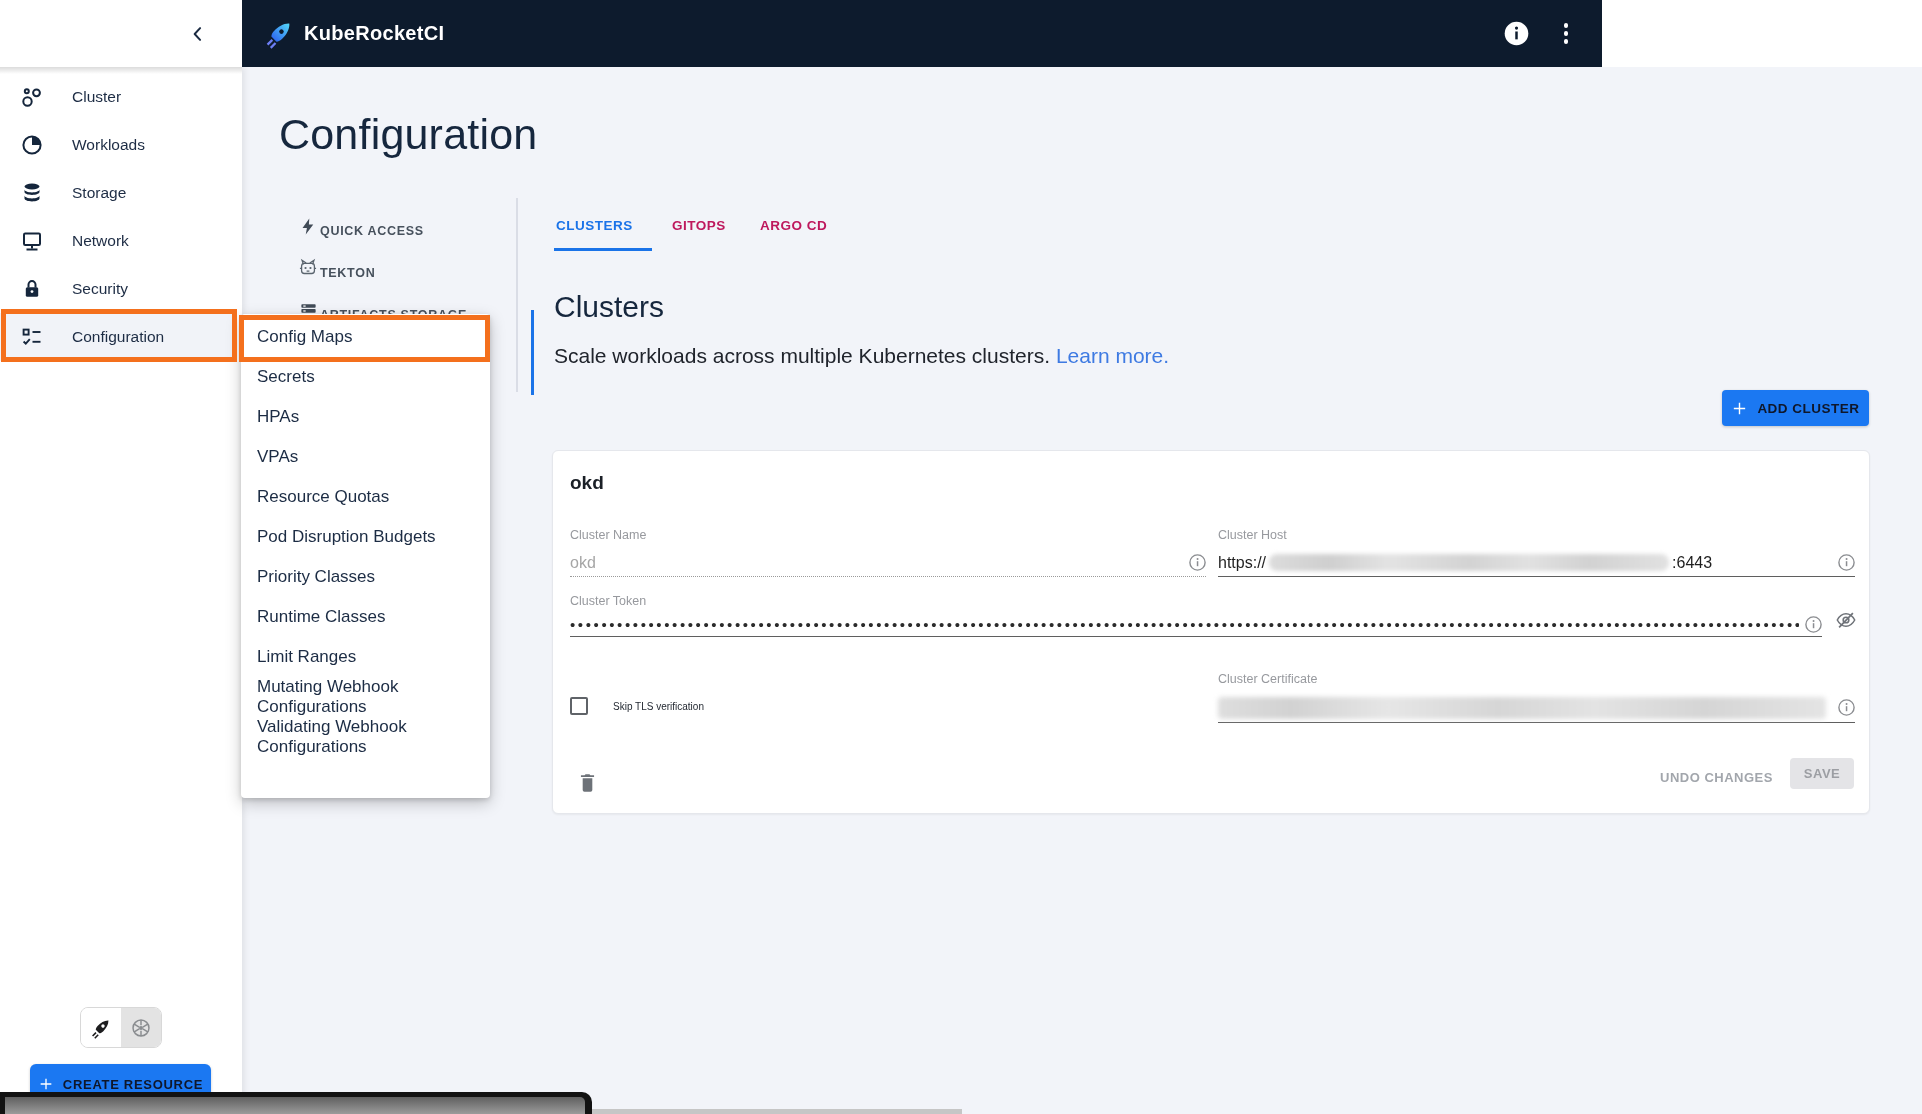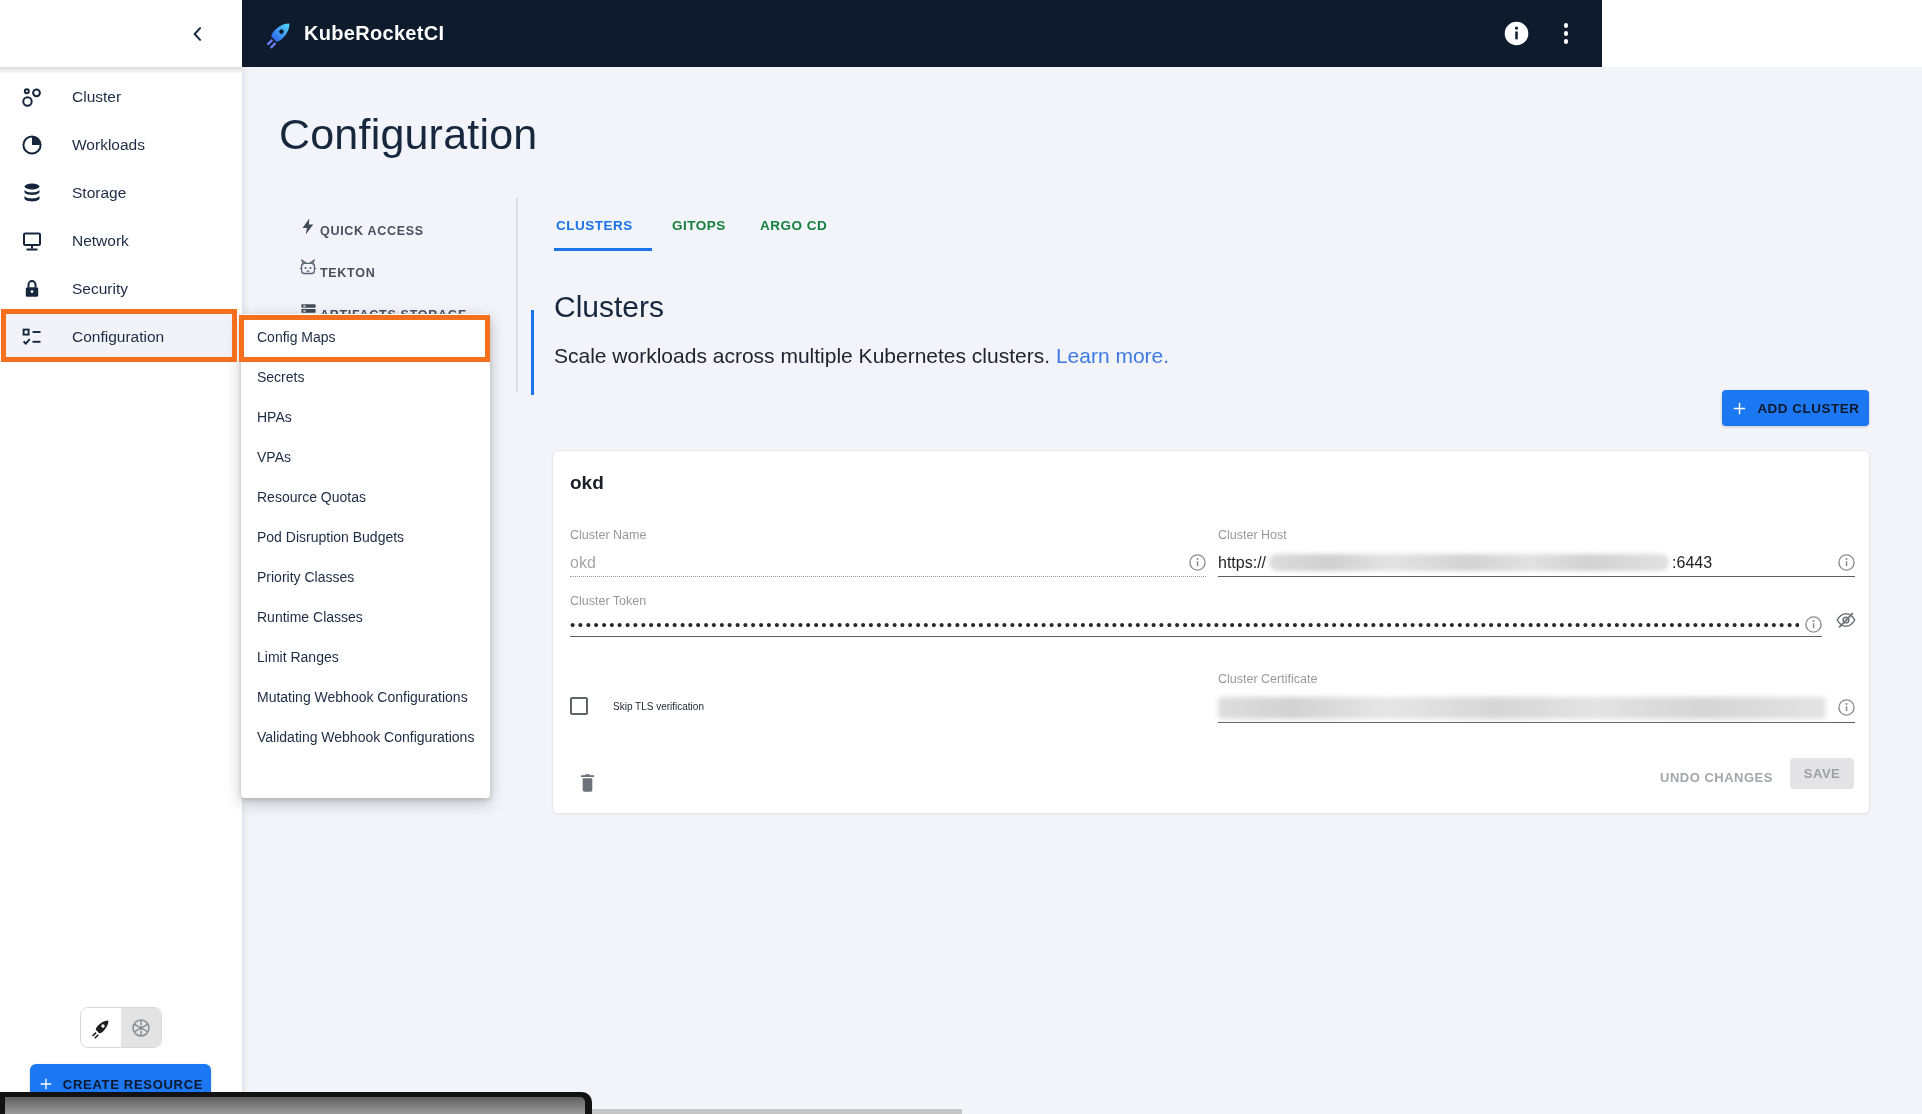--- a/index.html
+++ b/index.html
@@ -22,39 +22,39 @@
   
   .sidebar { left:0; top:67px; width:242px; height:1047px; background:#ffffff; z-index:12; box-shadow:3px 0 6px rgba(0,0,0,.07); }
   .sidebar-topshadow { position:absolute; left:0; top:0; width:100%; height:7px; background:linear-gradient(180deg, rgba(0,0,0,.14), rgba(0,0,0,0)); }
   .sitem { position:absolute; left:0; width:237px; height:48px; display:flex; align-items:center; cursor:pointer; }
   .sitem .sicon { position:absolute; left:20px; width:24px; height:24px; display:flex; align-items:center; justify-content:center; }
   .sitem .slabel { position:absolute; left:72px; font-size:15.5px; color:#1d2c44; }
   .sitem.selected { background:#f1f3f8; }
 
   
   .submenu { left:241px; top:314px; width:249px; height:484px; background:#ffffff; z-index:14; border-radius:4px; box-shadow:0 5px 16px rgba(0,0,0,.22), 0 2px 5px rgba(0,0,0,.14); padding-top:3px; }
-  .subitem { height:40px; display:flex; align-items:center; padding-left:16px; font-size:14px; color:#1c2c44; cursor:pointer; }
+  .subitem { height:40px; display:flex; align-items:center; padding-left:16px; font-size:17px; color:#1c2c44; cursor:pointer; }
 
   
   .hl-box { border:5px solid #f4701d; z-index:20; pointer-events:none; }
   .hl-config { left:1px; top:309px; width:236px; height:53px; }
   .hl-configmaps { left:239px; top:315px; width:251px; height:47px; }
 
   
   .main-bg { left:242px; top:67px; width:1680px; height:1047px; background:#f2f4f9; z-index:1; }
   .z2 { z-index:2; }
   .page-title { left:279px; top:110px; font-size:43px; font-weight:normal; color:#16273e; letter-spacing:.2px; }
 
   .nav2row { left:296px; height:32px; display:flex; align-items:flex-end; gap:0; background:transparent; border:none; cursor:pointer; }
   .nav2row .n2icon { width:24px; height:24px; display:flex; align-items:center; justify-content:center; }
   .nav2row .n2label { font-size:12.5px; font-weight:bold; letter-spacing:.7px; color:#47515d; white-space:nowrap; }
 
   .vdivider { left:516px; top:198px; width:2px; height:194px; background:#dadde6; }
 
-  .tab { top:212px; height:26px; display:flex; align-items:center; background:transparent; border:none; cursor:pointer; font-family:"Liberation Sans",sans-serif; font-size:13.5px; font-weight:bold; letter-spacing:.5px; color:#15803d; }
+  .tab { top:212px; height:26px; display:flex; align-items:center; background:transparent; border:none; cursor:pointer; font-family:"Liberation Sans",sans-serif; font-size:13.5px; font-weight:bold; letter-spacing:.5px; color:#be185d; }
   .tab.active { color:#1a73e8; }
   .tab-underline { left:554px; top:248px; width:98px; height:3px; background:#1a73e8; }
   .panel-accent { left:531px; top:310px; width:3px; height:85px; background:#1a73e8; }
 
   .clusters-h2 { left:554px; top:290px; font-size:30px; font-weight:normal; color:#16273e; }
   .clusters-desc { left:554px; top:344px; font-size:21px; color:#20242c; }
   .learn-more { color:#3e7ae2; text-decoration:none; cursor:pointer; }
 
   .btn-blue { background:#1b78f2; border:none; border-radius:4px; color:#0f172a; font-family:"Liberation Sans",sans-serif; font-weight:bold; cursor:pointer; display:flex; align-items:center; justify-content:center; gap:9px; box-shadow:0 1px 3px rgba(0,0,0,.2); }
   .add-cluster { left:1722px; top:390px; width:147px; height:36px; font-size:13.5px; letter-spacing:.5px; }

